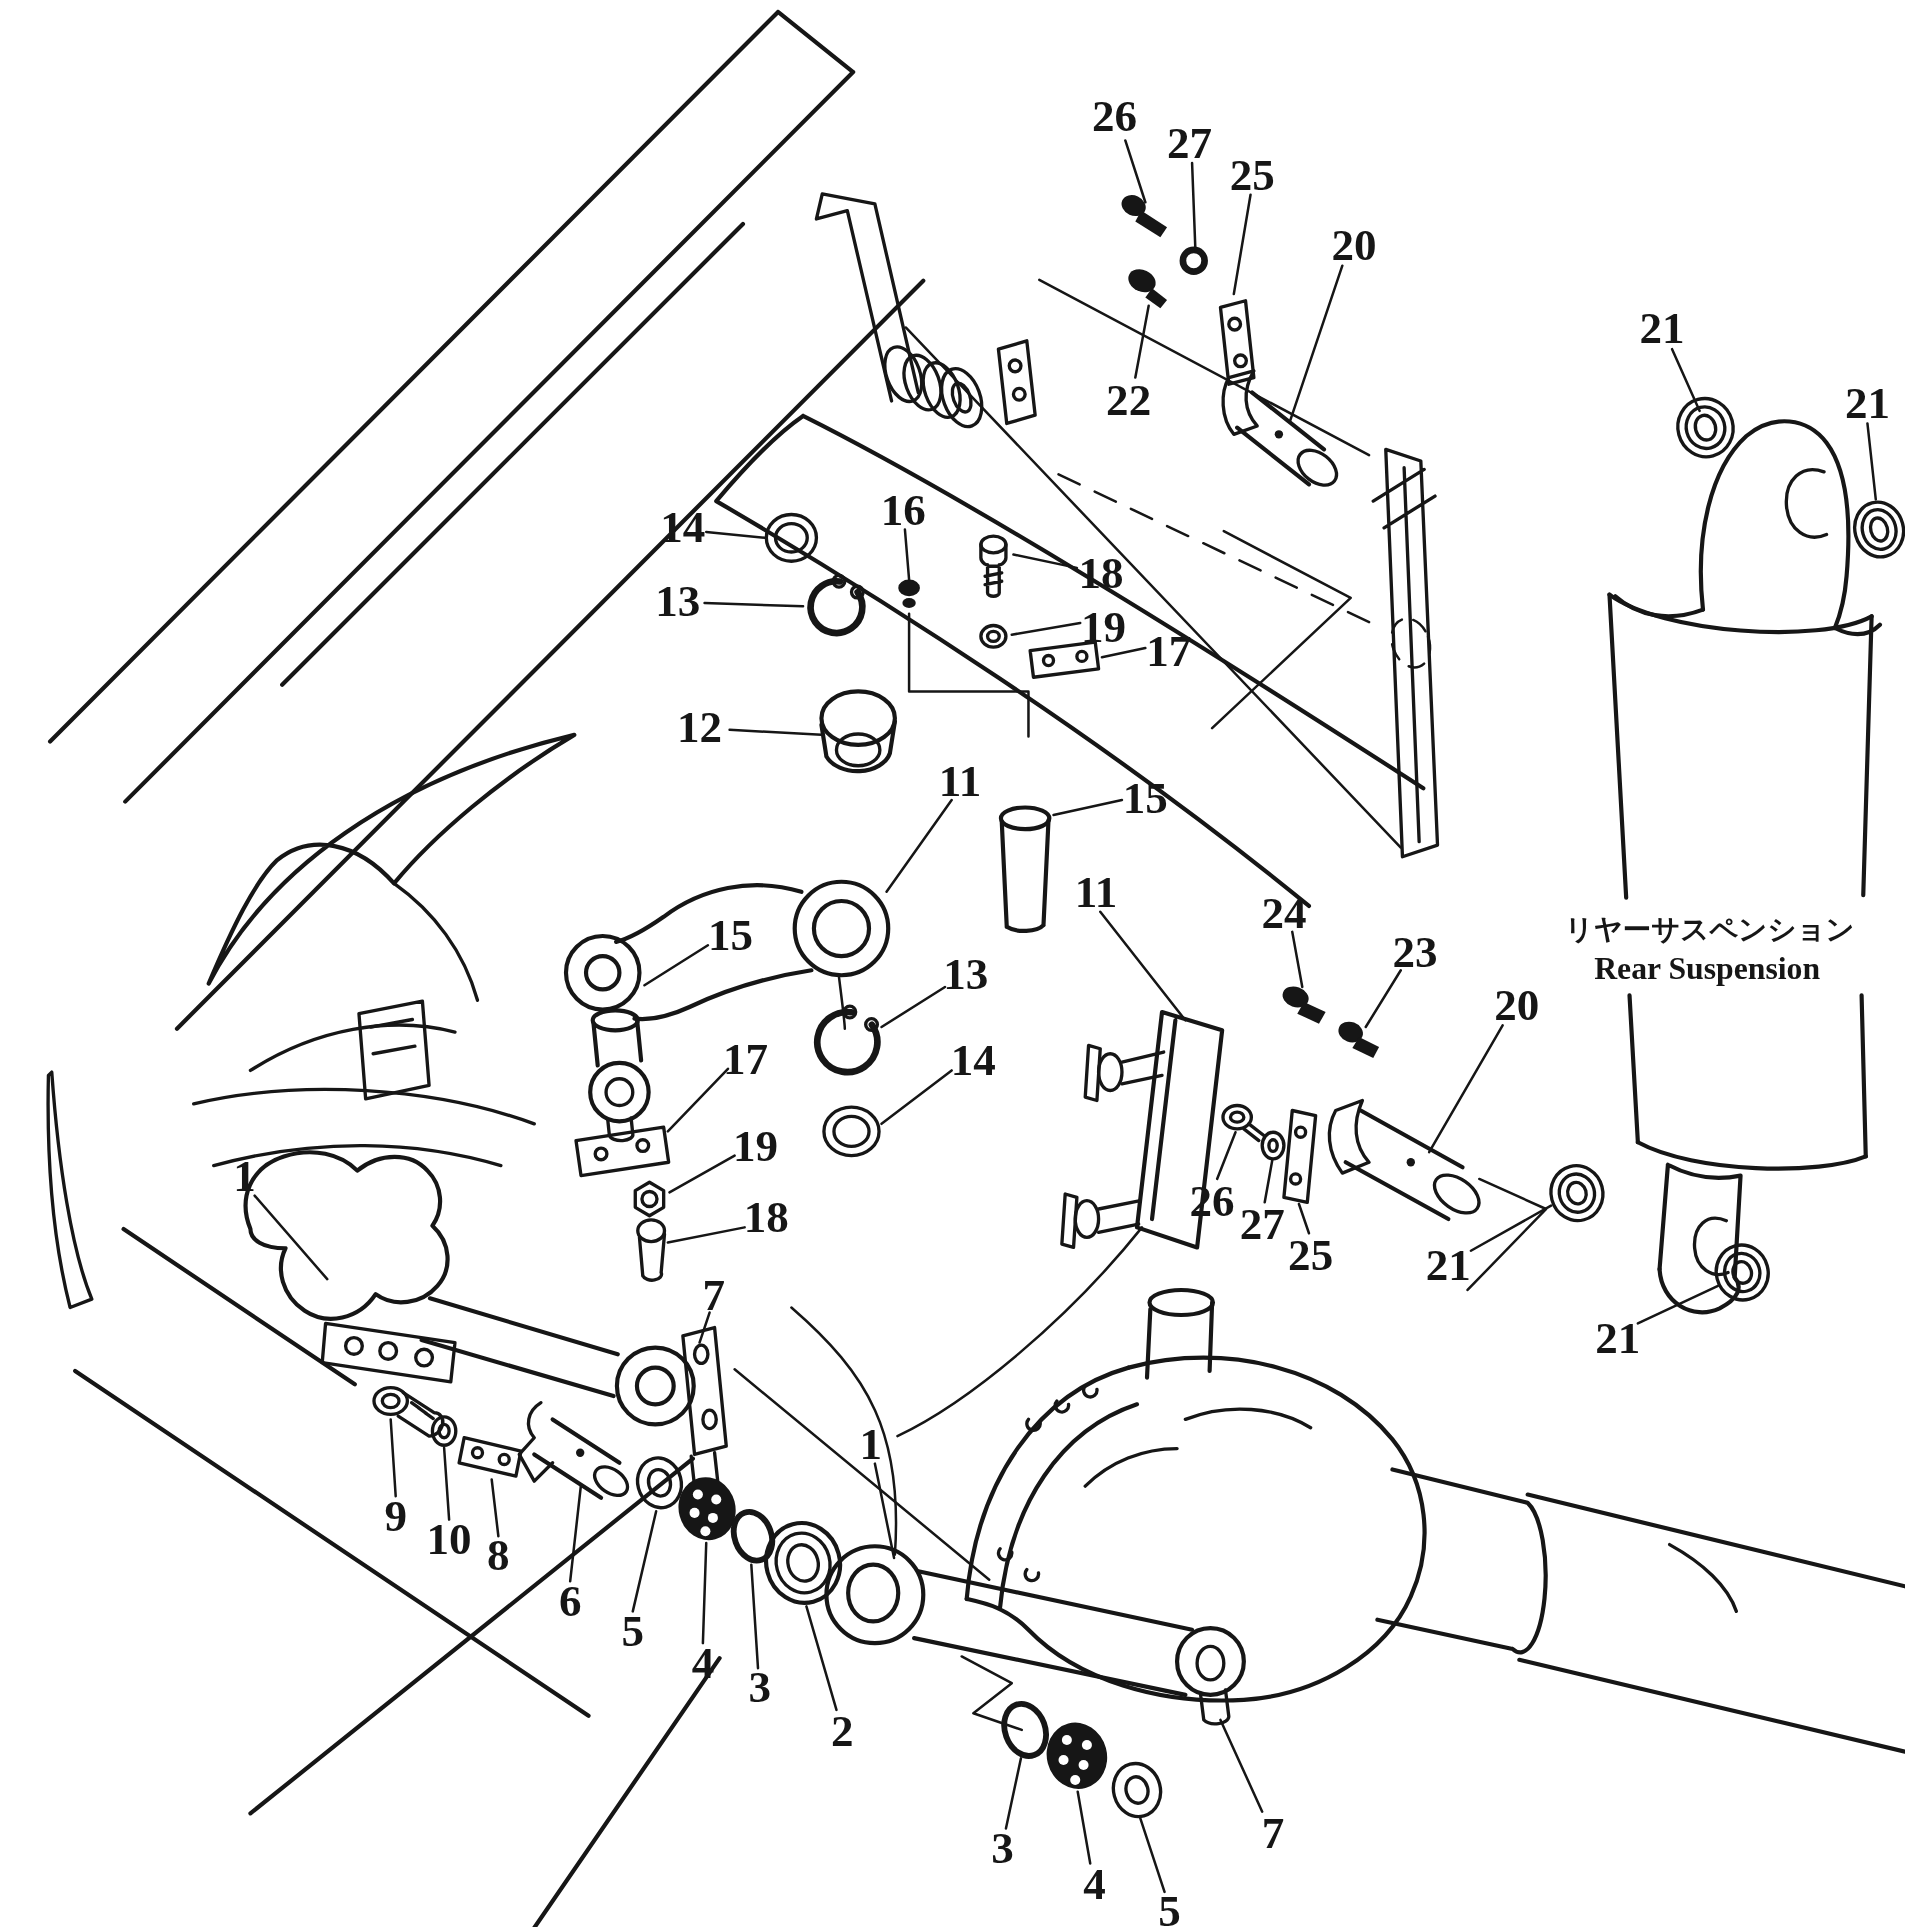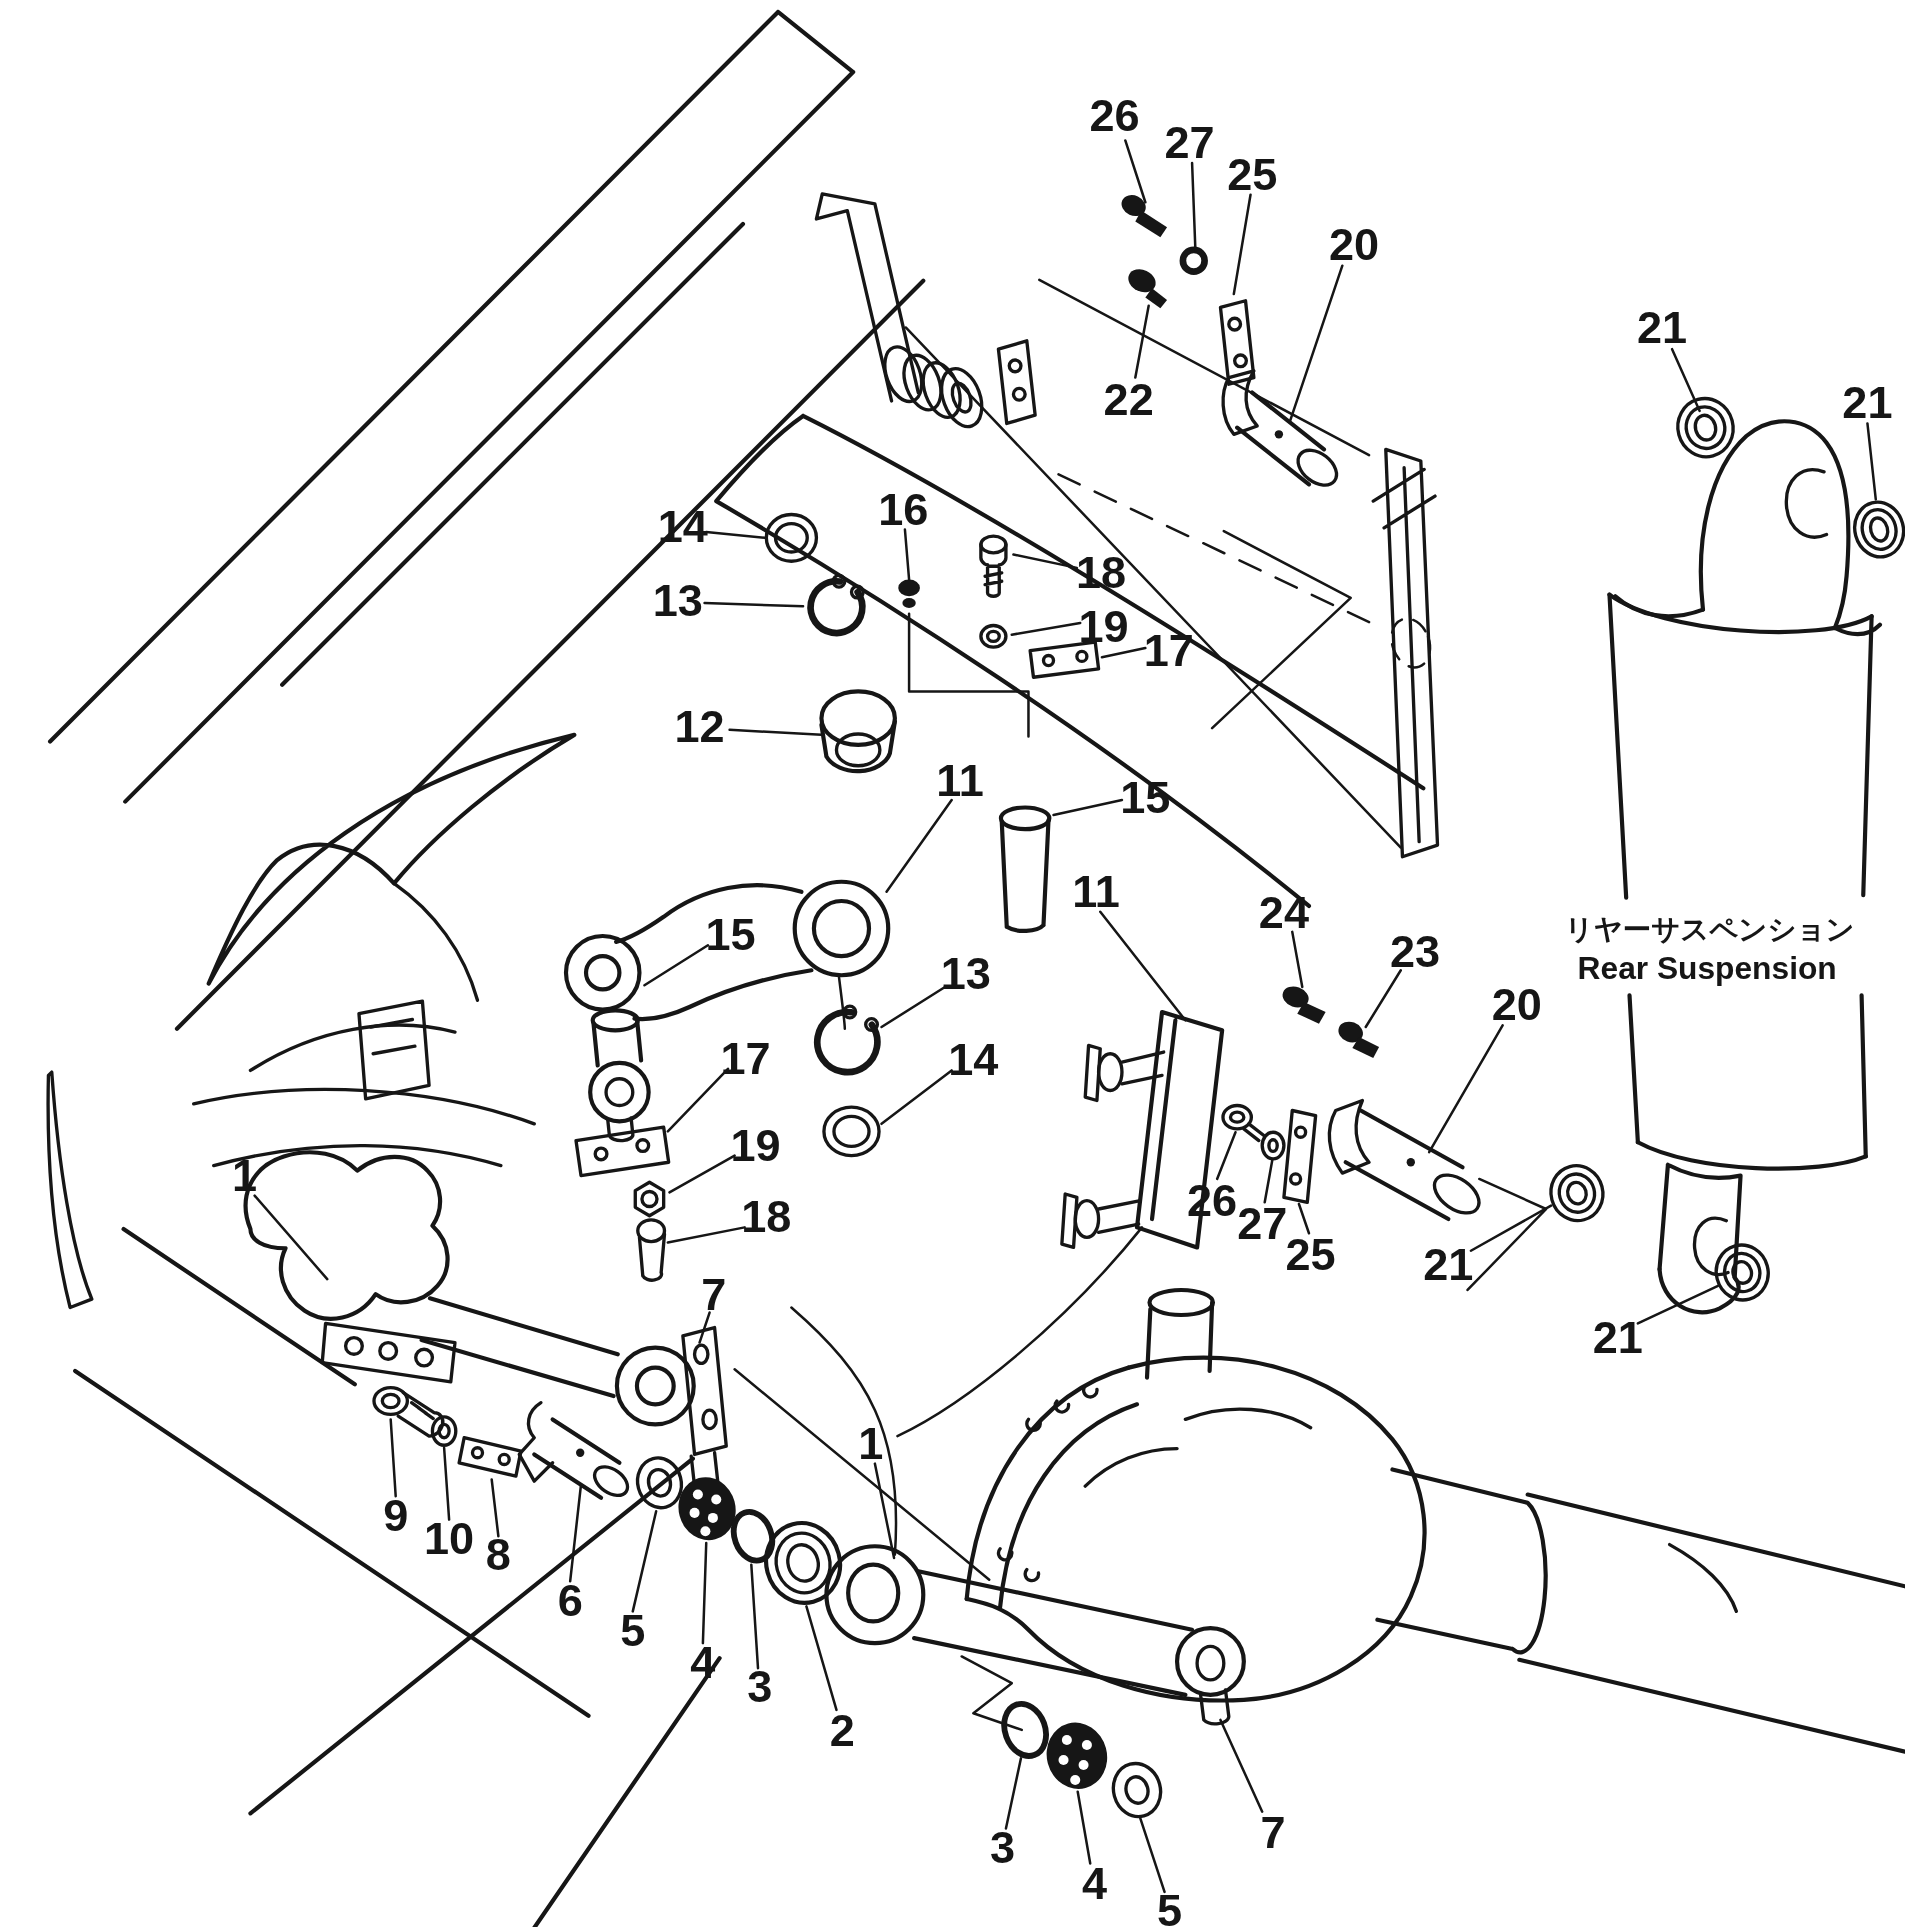--- a/index.html
+++ b/index.html
@@ -1,20 +1,20 @@
 <!DOCTYPE html>
 <html style="font-size:13.4px"><head>
 <meta charset="utf-8">
 <style>
   html,body{margin:0;padding:0;background:#e8e8e8;}
   .stage{
     position:relative;
     width:1905px;height:1928px;
     background:#ffffff;
-    font-family:Liberation Sans, sans-serif;
+    font-family:Liberation Serif, serif;
     overflow:hidden;
   }
   svg{position:absolute;left:0;top:0;width:100%;height:100%;}
   .ln  {fill:none;stroke:#161616;stroke-width:5;stroke-linecap:round;stroke-linejoin:round;}
   .ln4 {fill:none;stroke:#161616;stroke-width:4;stroke-linecap:round;stroke-linejoin:round;}
   .thin{fill:none;stroke:#161616;stroke-width:3;stroke-linecap:round;stroke-linejoin:round;}
   .thick{fill:none;stroke:#161616;stroke-width:8;stroke-linecap:round;}
   .oring{fill:none;stroke:#161616;stroke-width:7;}
   .dark{fill:#161616;stroke:none;}
   .callout{font-size:54px;font-weight:bold;fill:#161616;text-anchor:middle;}

